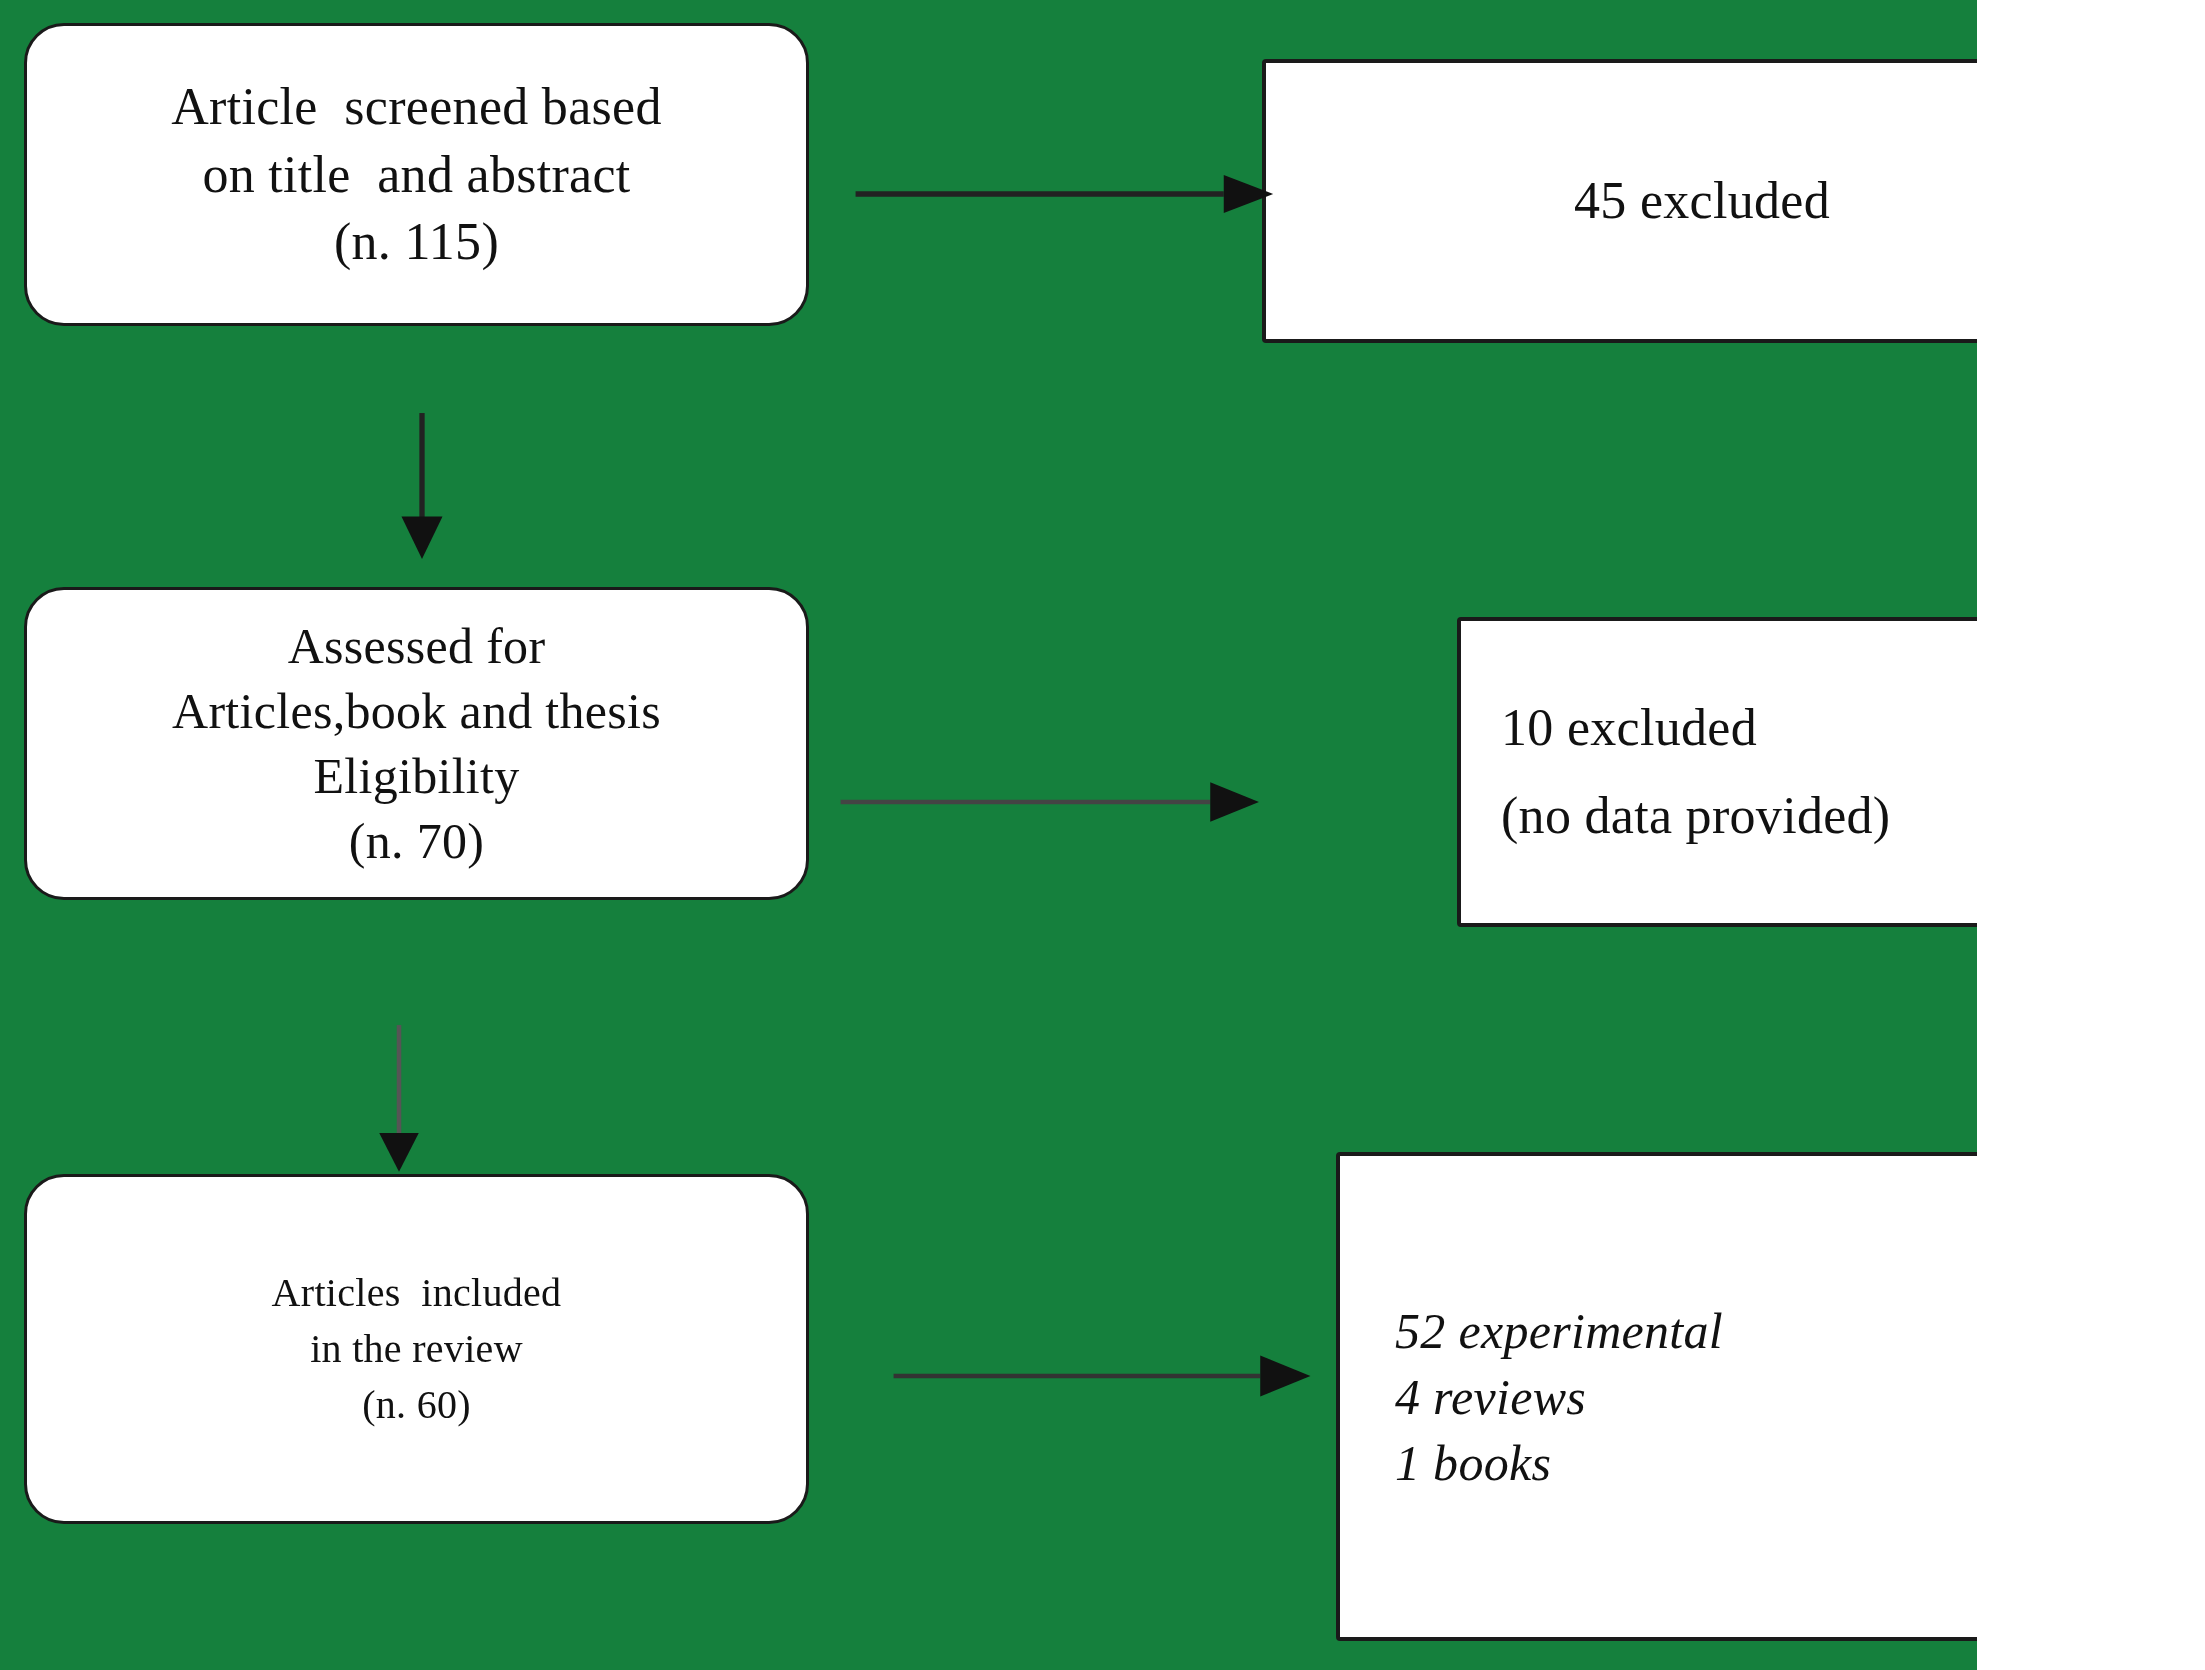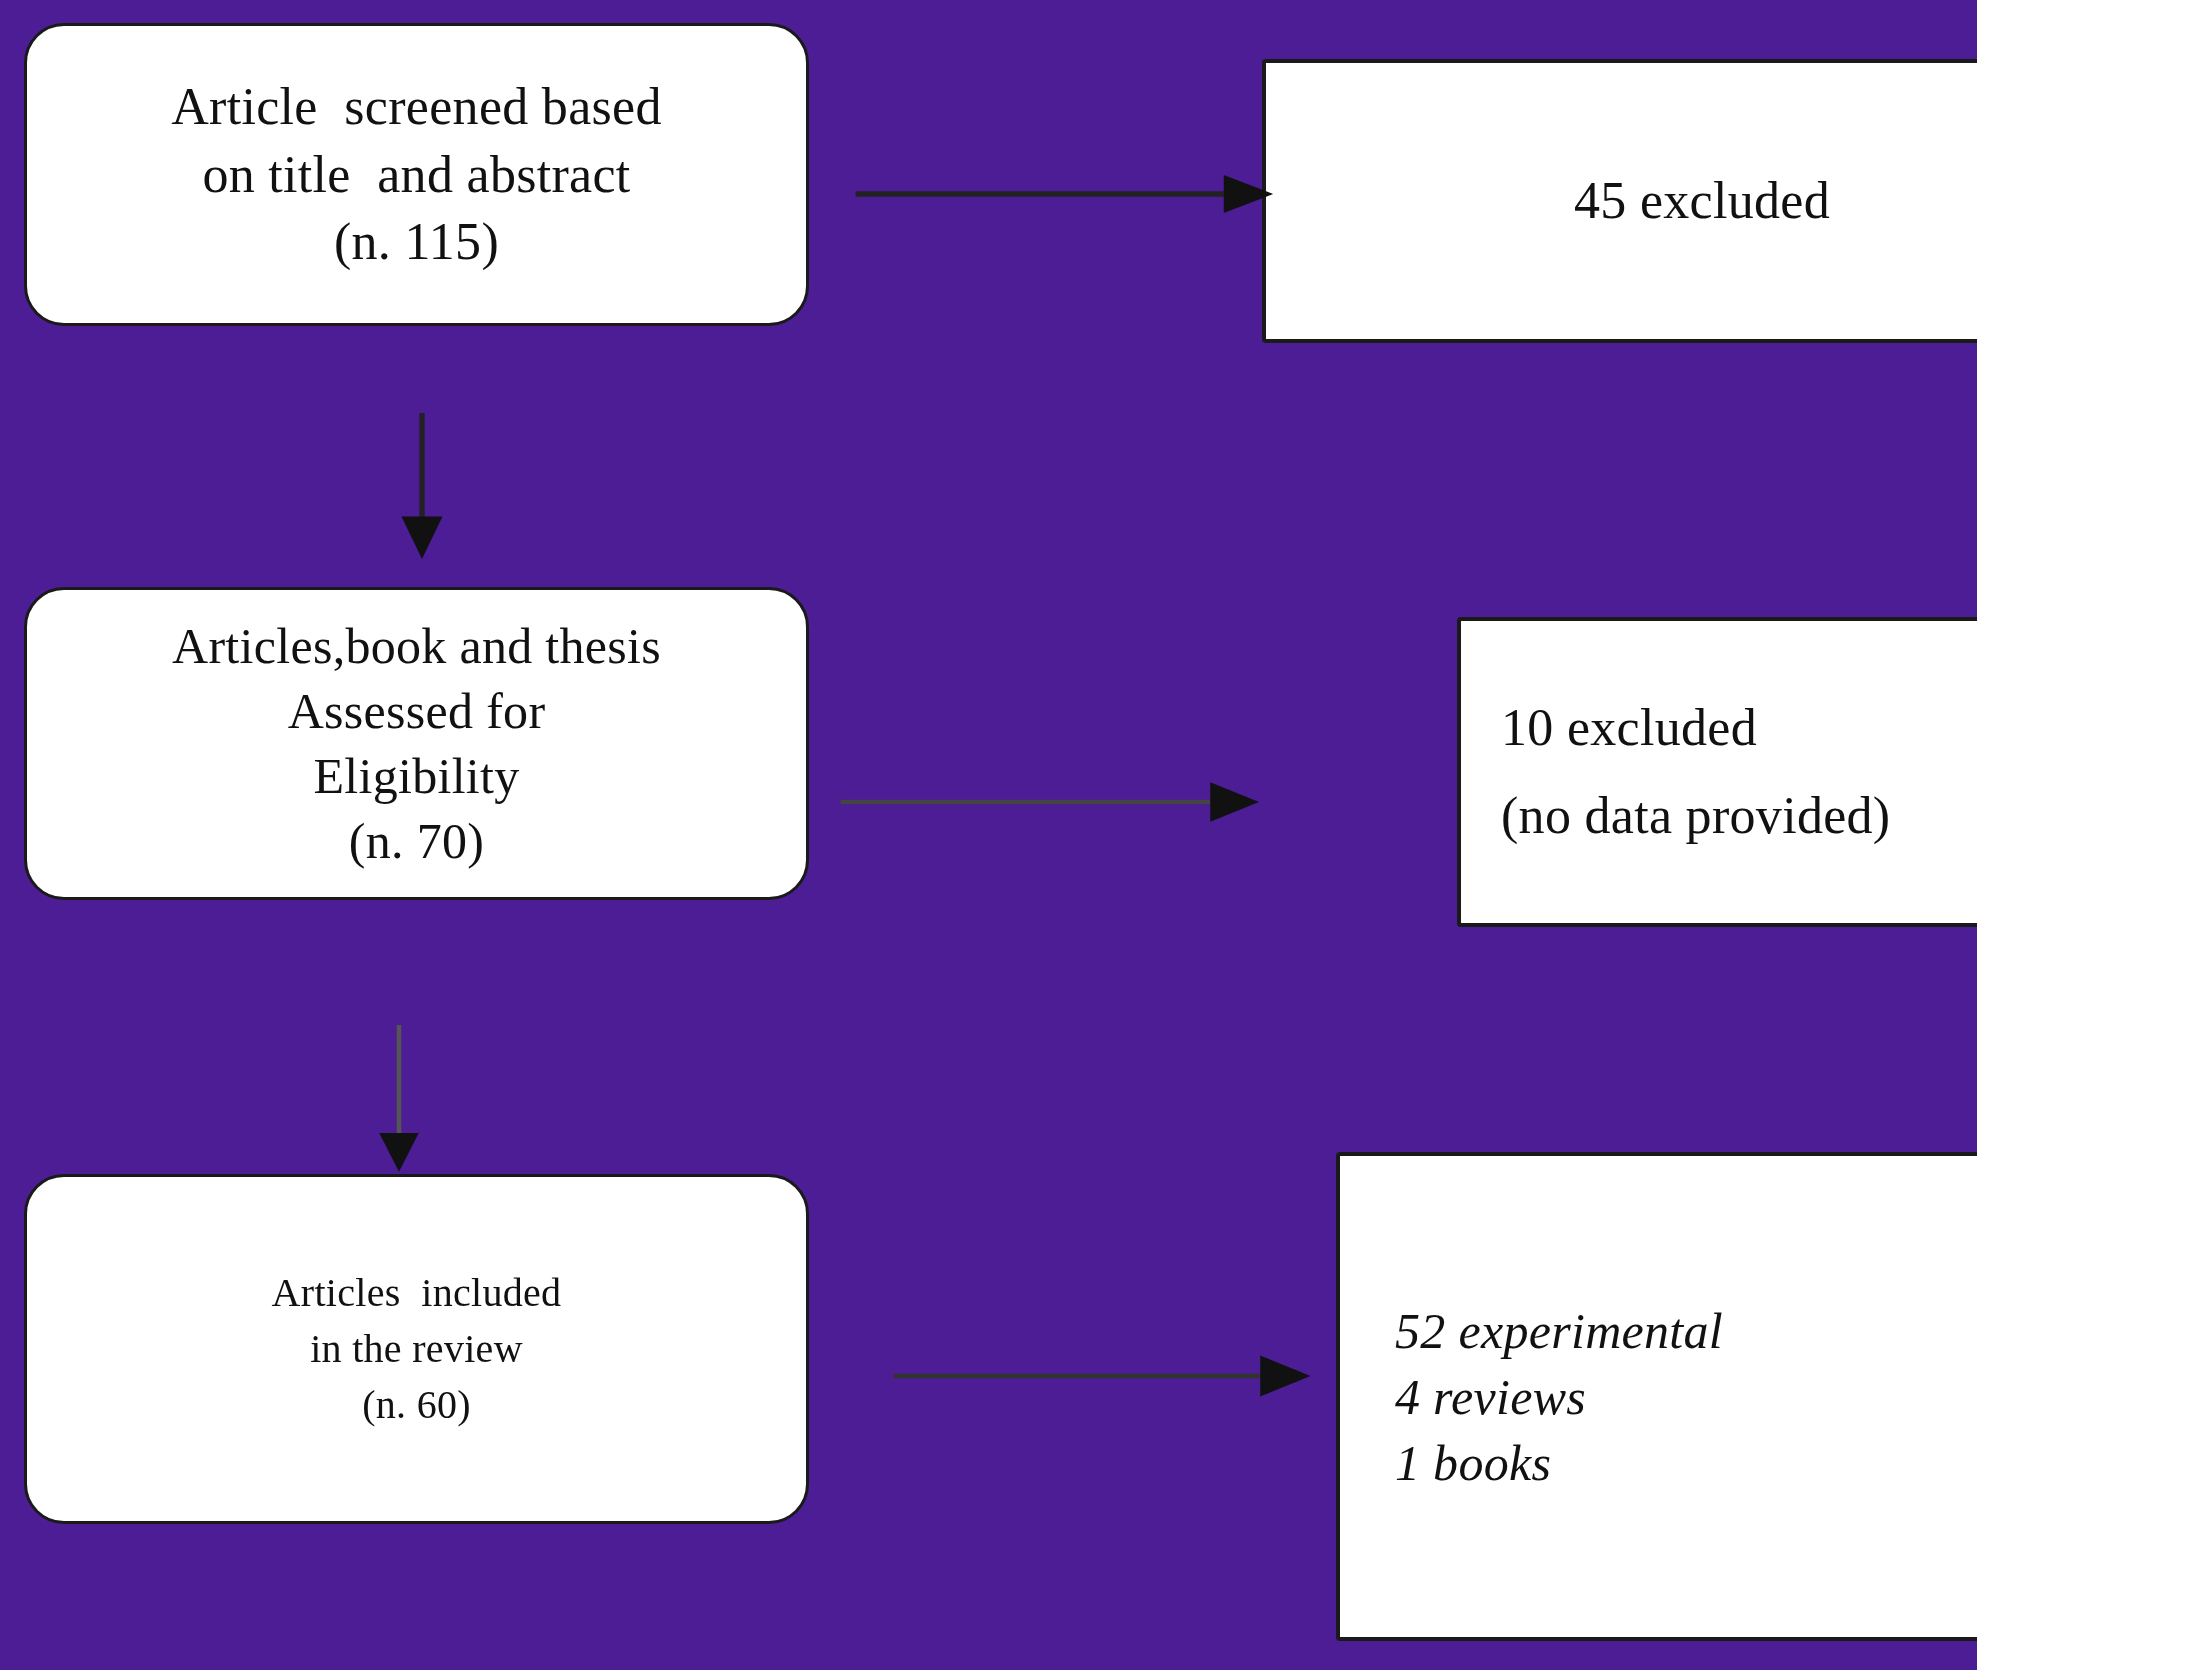--- a/index.html
+++ b/index.html
@@ -4,21 +4,21 @@
 <style>
   html, body {
     margin: 0;
     padding: 0;
     background: #ffffff;
   }
   #canvas {
     position: relative;
     width: 1977px;
     height: 1671px;
-    background: #4c1d95;
+    background: #15803d;
     overflow: hidden;
     font-family: "Liberation Serif", "DejaVu Serif", serif;
     color: #111111;
   }
   .node {
     position: absolute;
     box-sizing: border-box;
     background: #ffffff;
     display: flex;
     flex-direction: column;
@@ -78,22 +78,22 @@
     <span class="node-line">Article  screened based</span>
     <span class="node-line">on title  and abstract</span>
     <span class="node-line">(n. 115)</span>
   </div>
 
   <div class="node rect center-text" id="box-excluded-1">
     <span class="node-line">45 excluded</span>
   </div>
 
   <div class="node rounded center-text" id="box-assessed">
+    <span class="node-line">Assessed for</span>
     <span class="node-line">Articles,book and thesis</span>
-    <span class="node-line">Assessed for</span>
     <span class="node-line">Eligibility</span>
     <span class="node-line">(n. 70)</span>
   </div>
 
   <div class="node rect left-text" id="box-excluded-2">
     <span class="node-line">10 excluded</span>
     <span class="node-line">(no data provided)</span>
   </div>
 
   <div class="node rounded center-text" id="box-included">

